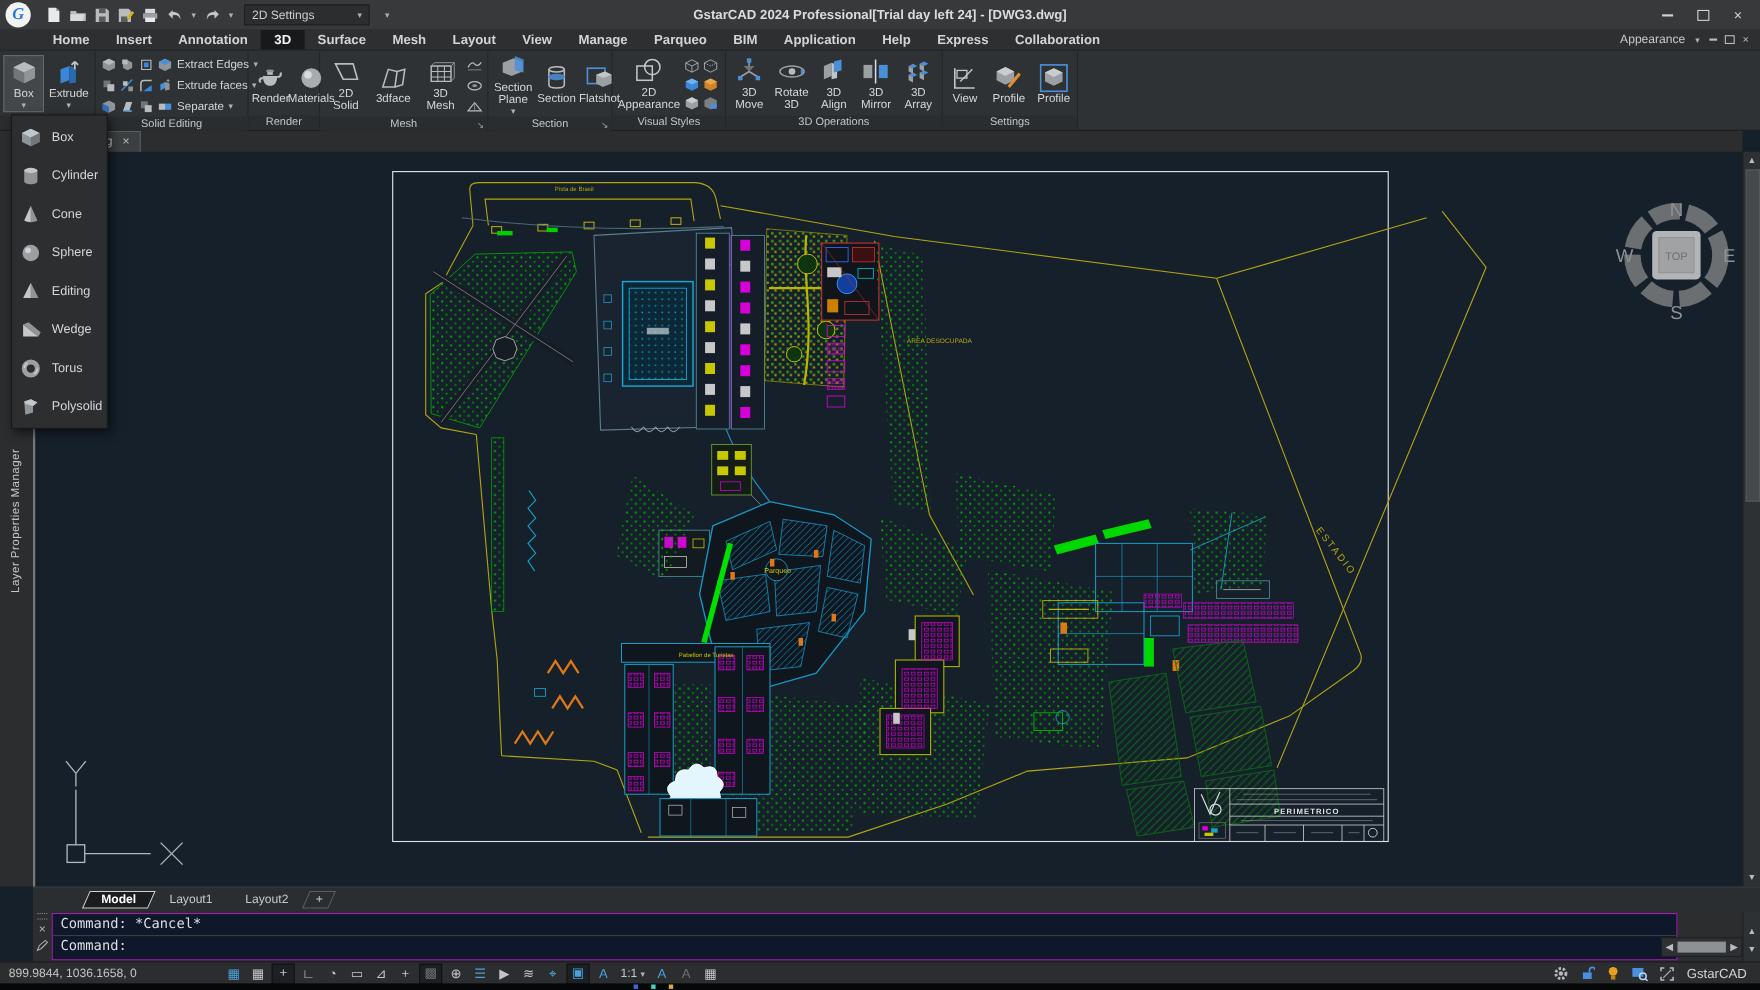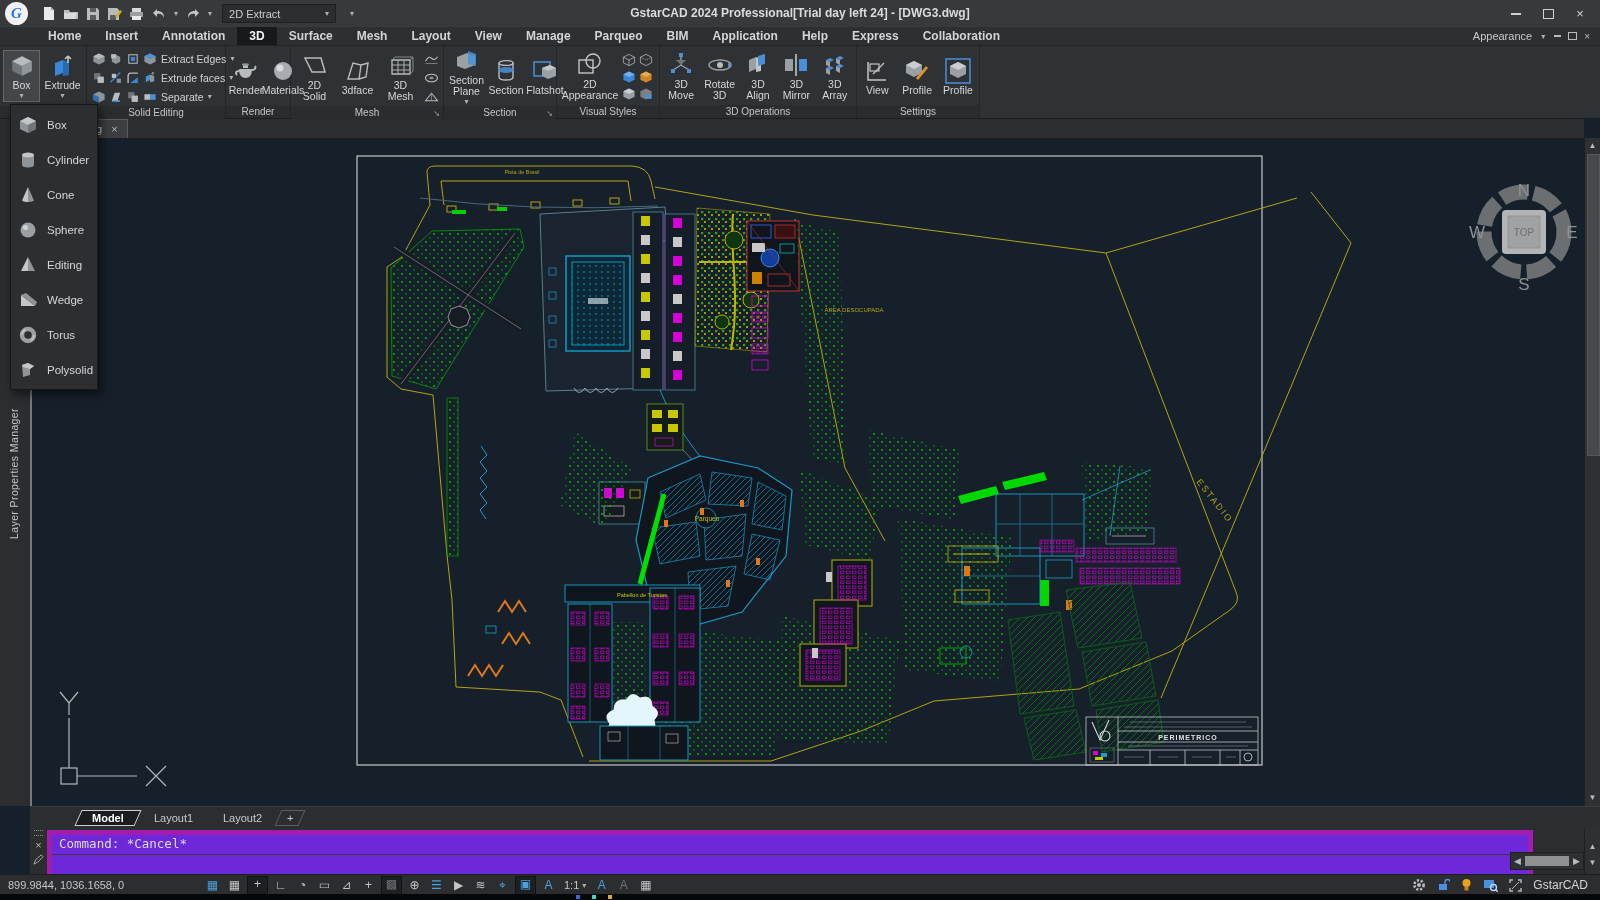--- a/index.html
+++ b/index.html
@@ -61,21 +61,21 @@
   .layoutbar{position:absolute;left:30px;top:806px;width:1554px;height:22px;background:#2b2e30;border-top:1px solid #3a3d3f;display:flex;align-items:center;padding-left:48px;z-index:8;}
   .ltab{position:relative;padding:1px 13px;font-size:11px;color:#c6c9cb;transform:skewX(-24deg);border:1px solid transparent;margin-right:2px;}
   .ltab>span{display:inline-block;transform:skewX(24deg);}
   .ltab.active{border-color:#cdd0d2;background:#1a1c1e;color:#fff;font-weight:bold;}
   .ltab.plus{padding:1px 8px;border-color:#5a5d5f;}
   
   .cmdwrap{position:absolute;left:30px;top:828px;width:1554px;height:46px;background:#2b2d2f;z-index:7;}
   .cmdgutter{position:absolute;left:0;top:0;width:17px;height:46px;display:flex;flex-direction:column;align-items:center;gap:4px;padding-top:2px;}
   .grip{width:9px;height:4px;border-top:1px dotted #8e9193;border-bottom:1px dotted #8e9193;}
   .gx{color:#aeb1b3;font-size:11px;line-height:10px;}
-  .cmdbox{position:absolute;left:17px;top:2px;width:1476px;height:41px;border:5px solid #a21caf;background:#6d28d9;}
+  .cmdbox{position:absolute;left:17px;top:2px;width:1476px;height:41px;border:1px solid #a21caf;background:#0f172a;}
   .cmdrow{height:20px;font-family:"DejaVu Sans Mono",monospace;font-size:12.5px;color:#dcdee0;padding:1px 7px;box-sizing:border-box;}
   .cmdrow.hist{border-bottom:1px solid #3a3d3f;}
   
   .statusbar{position:absolute;left:0;top:874px;width:1600px;height:20px;background:#2b2d2f;border-top:1px solid #1b1d1f;display:flex;align-items:center;font-size:11px;color:#b9bcbe;z-index:30;}
   .coords{margin-left:8px;width:195px;font-size:11px;color:#c3c6c8;}
   .sicons{display:flex;align-items:center;gap:3px;}
   .sic{min-width:19px;height:17px;text-align:center;line-height:17px;font-size:12px;color:#c3c6c8;}
   .sic.blue{color:#4aa0dc;}
   .sic.dim{color:#6f7274;}
   .sic.pressed{background:#1d2022;border:1px solid #111314;line-height:15px;}
@@ -138,21 +138,21 @@
         </span>
       <span class="chevs">▾</span>
       <span class="qi">
           <svg width="16" height="13" viewBox="0 0 16 13">
             <path d="M10 2l4 4-4 4V7C6 6 4 8 3 11c0-5 2-7 7-7z" fill="#c3c6c8"></path>
           </svg>
         </span>
       <span class="chevs">▾</span>
     </div>
     <div class="ws-select">
-      <span>2D Extract</span>
+      <span>2D Settings</span>
       <span class="chevs">▾</span>
     </div>
     <span class="chevs" style="margin-left:14px">▾</span>
     <div class="title-text">GstarCAD 2024 Professional[Trial day left 24] - [DWG3.dwg]</div>
     <div class="win-controls">
       <span class="wbtn">
           <span class="bar"></span>
         </span>
       <span class="wbtn">
           <span class="rest"></span>
@@ -905,20 +905,21 @@
       <span class="grip"></span>
       <span class="gx">×</span>
       <span>
           <svg width="11" height="11" viewBox="0 0 12 12">
             <path d="M1 11l2-5 6-5 2 2-6 6z" fill="none" stroke="#aeb1b3" stroke-width="1"></path>
           </svg>
         </span>
     </div>
     <div class="cmdbox">
       <div class="cmdrow hist">Command: *Cancel*</div>
+      <div class="cmdrow">Command:</div>
     </div>
   </div>
   <div class="minihbar">
     <span class="hb">◀</span>
     <span class="hthumb"></span>
     <span class="hb">▶</span>
   </div>
 
   <div class="statusbar">
     <span class="coords">899.9844, 1036.1658, 0</span>

